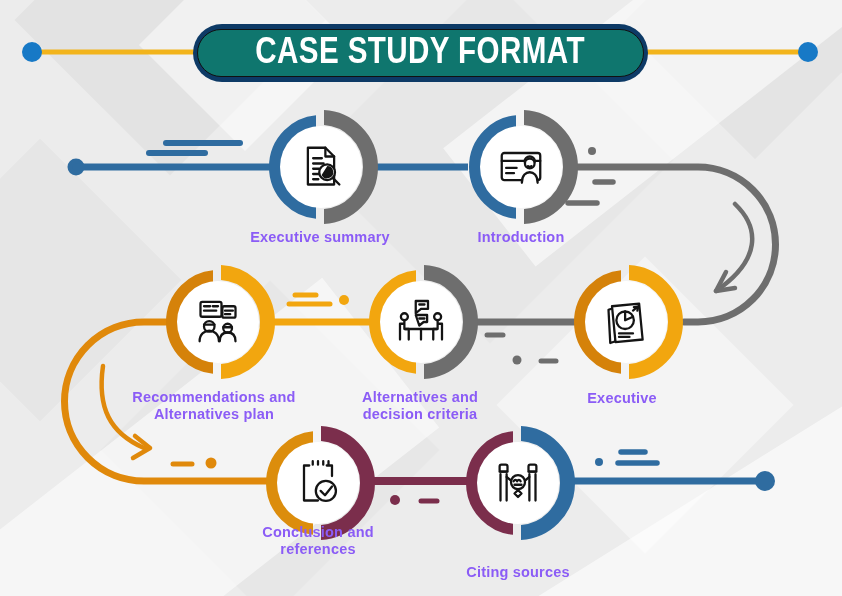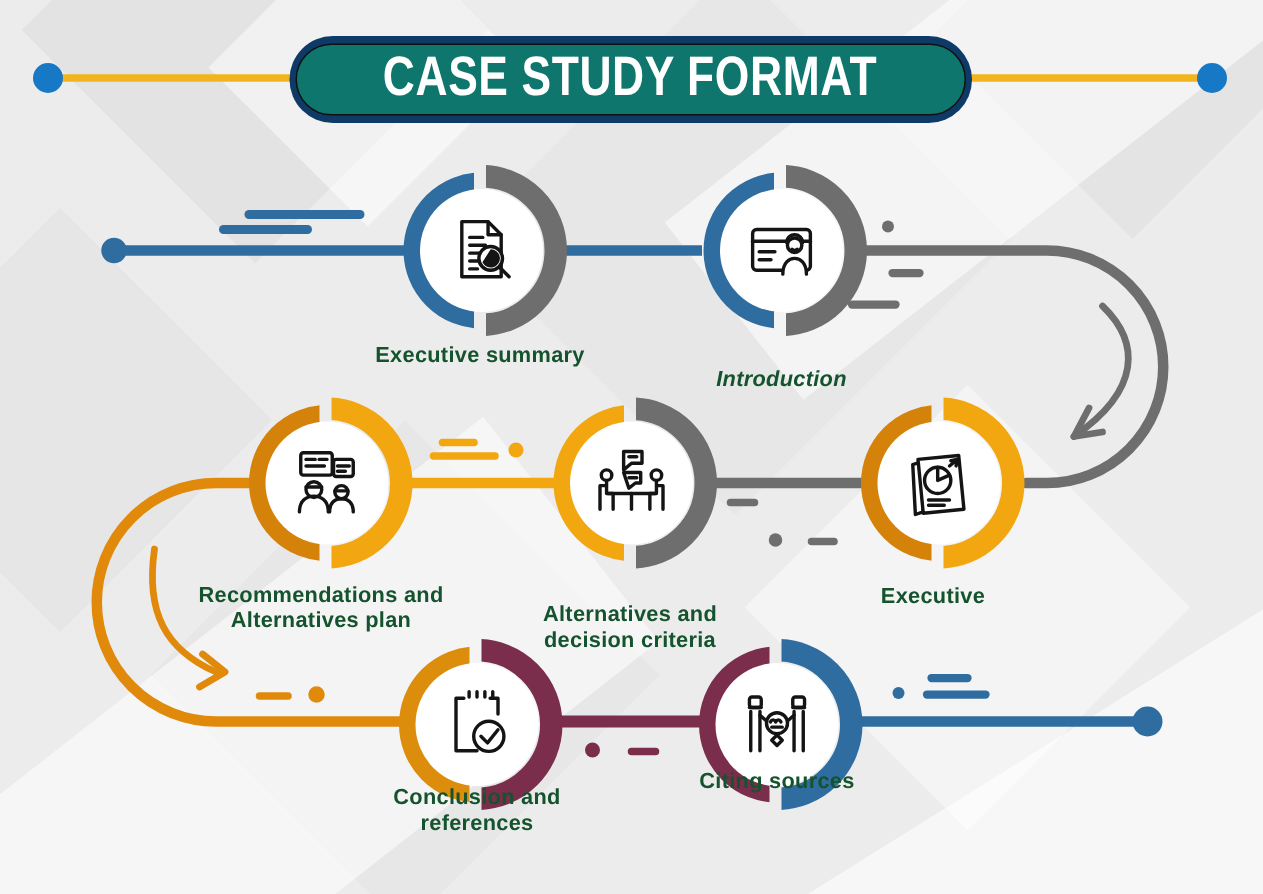--- a/index.html
+++ b/index.html
@@ -25,21 +25,21 @@
   .ring-left{position:absolute;left:8px;top:8px;width:104px;height:104px;box-sizing:border-box;
     border-radius:50%;border:13px solid var(--lc,#999);
     clip-path:inset(-4px 57px -4px -4px);}
   .ring-right{position:absolute;left:3px;top:3px;width:114px;height:114px;box-sizing:border-box;
     border-radius:50%;border:15px solid var(--rc,#555);
     clip-path:inset(-4px -4px -4px 60px);}
   .inner{position:absolute;left:19px;top:19px;width:82px;height:82px;border-radius:50%;
     background:#fff;display:flex;align-items:center;justify-content:center;}
   .inner svg{stroke:#141414;fill:none;stroke-width:2.6;stroke-linecap:round;stroke-linejoin:round;}
   .node-label{position:absolute;transform:translateX(-50%);z-index:2;
-    text-align:center;font-size:14.5px;font-weight:700;color:#14532d;
+    text-align:center;font-size:14.5px;font-weight:700;color:#8b5cf6;
     white-space:pre-line;line-height:1.18;letter-spacing:.2px;}
 </style>
 </head>
 <body>
 
 <div class="stage">
 
   <div class="bgd" style="left:60px;top:-90px;width:220px;height:220px;background:rgba(0,0,0,.035);"></div>
   <div class="bgd" style="left:170px;top:-30px;width:150px;height:150px;background:rgba(255,255,255,.5);"></div>
   <div class="bgd" style="left:360px;top:30px;width:260px;height:260px;background:rgba(0,0,0,.02);"></div>
@@ -144,21 +144,21 @@
         <rect x="10" y="16" width="44" height="31" rx="3"></rect>
         <path d="M10 25h44"></path>
         <path d="M15 33h12M15 39h9"></path>
         <path d="M36 26c0-8 12-8 12 0" fill="#fff"></path>
         <circle cx="42" cy="28" r="5.5" fill="#fff"></circle>
         <path d="M33 50c0-9 5-12 9-12s9 3 9 12" fill="#fff"></path>
         <path d="M40 31c1 1 3 1 4 0"></path>
       </svg>
     </div>
   </div>
-  <div class="node-label" style="left:521px;top:245px;font-style:italic;">Introduction</div>
+  <div class="node-label" style="left:521px;top:229px;">Introduction</div>
 
   <div class="node" style="left: 218px; top: 322px; --lc: #D5820A; --rc: #F2A60F;">
     <div class="ring-right"></div>
     <div class="ring-left"></div>
     <div class="inner">
       <svg width="56" height="56" viewBox="0 0 64 64">
         <rect x="12" y="9" width="24" height="17" rx="2"></rect>
         <path d="M16 14h7M26 14h6M16 19h14"></path>
         <rect x="37" y="14" width="15" height="13" rx="2"></rect>
         <path d="M40 19h9M40 23h6"></path>
@@ -185,21 +185,21 @@
           <path d="M30 28h6"></path>
         <path d="M14 40h36"></path>
           <path d="M32 40v12"></path>
         <circle cx="13" cy="26" r="4"></circle>
         <path d="M13 31v9M13 34h-5v18M13 40h5v12"></path>
         <circle cx="51" cy="26" r="4"></circle>
         <path d="M51 31v9M51 34h5v18M51 40h-5v12"></path>
       </svg>
     </div>
   </div>
-  <div class="node-label" style="left:420px;top:402px;">Alternatives and
+  <div class="node-label" style="left:420px;top:389px;">Alternatives and
 decision criteria</div>
 
   <div class="node" style="left: 626px; top: 322px; --lc: #D5820A; --rc: #F2A60F;">
     <div class="ring-right"></div>
     <div class="ring-left"></div>
     <div class="inner">
       <svg width="56" height="56" viewBox="0 0 64 64">
         <path d="M12 18l6-2 2 38-6 2z"></path>
         <path d="M16 14l31-3 4 41-31 3z" fill="#fff"></path>
         <circle cx="31" cy="30" r="10"></circle>
@@ -239,15 +239,15 @@
         <rect x="44" y="11" width="9" height="8" rx="2"></rect>
           <path d="M44 19h9"></path>
         <path d="M45 22v18M52 22v18M45 40v12M52 40v12"></path>
         <path d="M45 25l-7 6"></path>
         <circle cx="32" cy="31" r="8" fill="#fff"></circle>
         <path d="M27 30c1-2 3-2 4 0c1-2 3-2 4 0M28 34h8"></path>
         <path d="M32 40l4 4-4 4-4-4z"></path>
       </svg>
     </div>
   </div>
-  <div class="node-label" style="left:518px;top:513px;text-align:center;">Citing sources</div>
+  <div class="node-label" style="left:518px;top:564px;text-align:center;">Citing sources</div>
 
 </div>
 
 </body></html>

